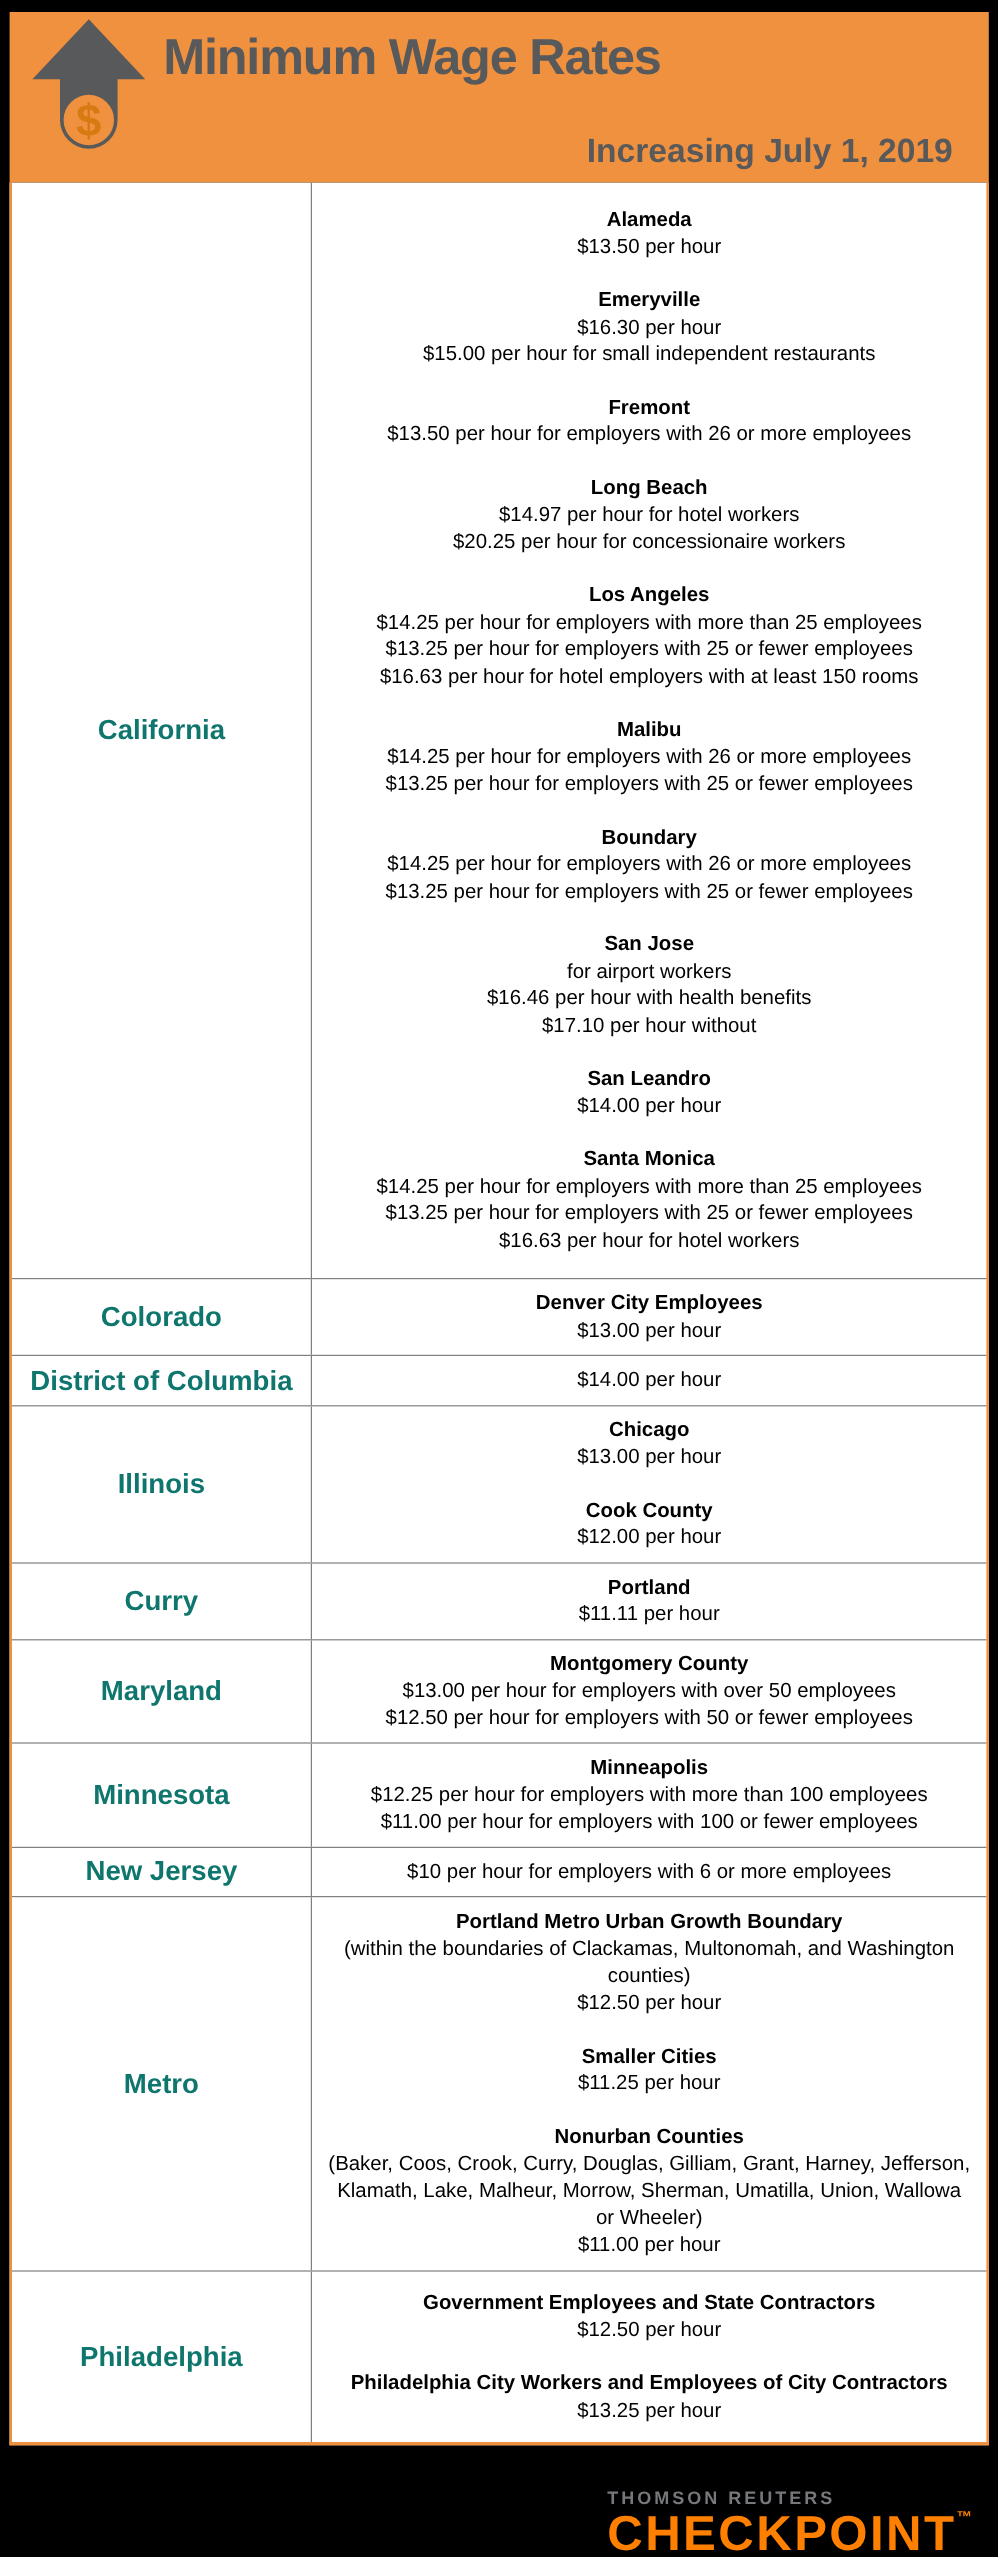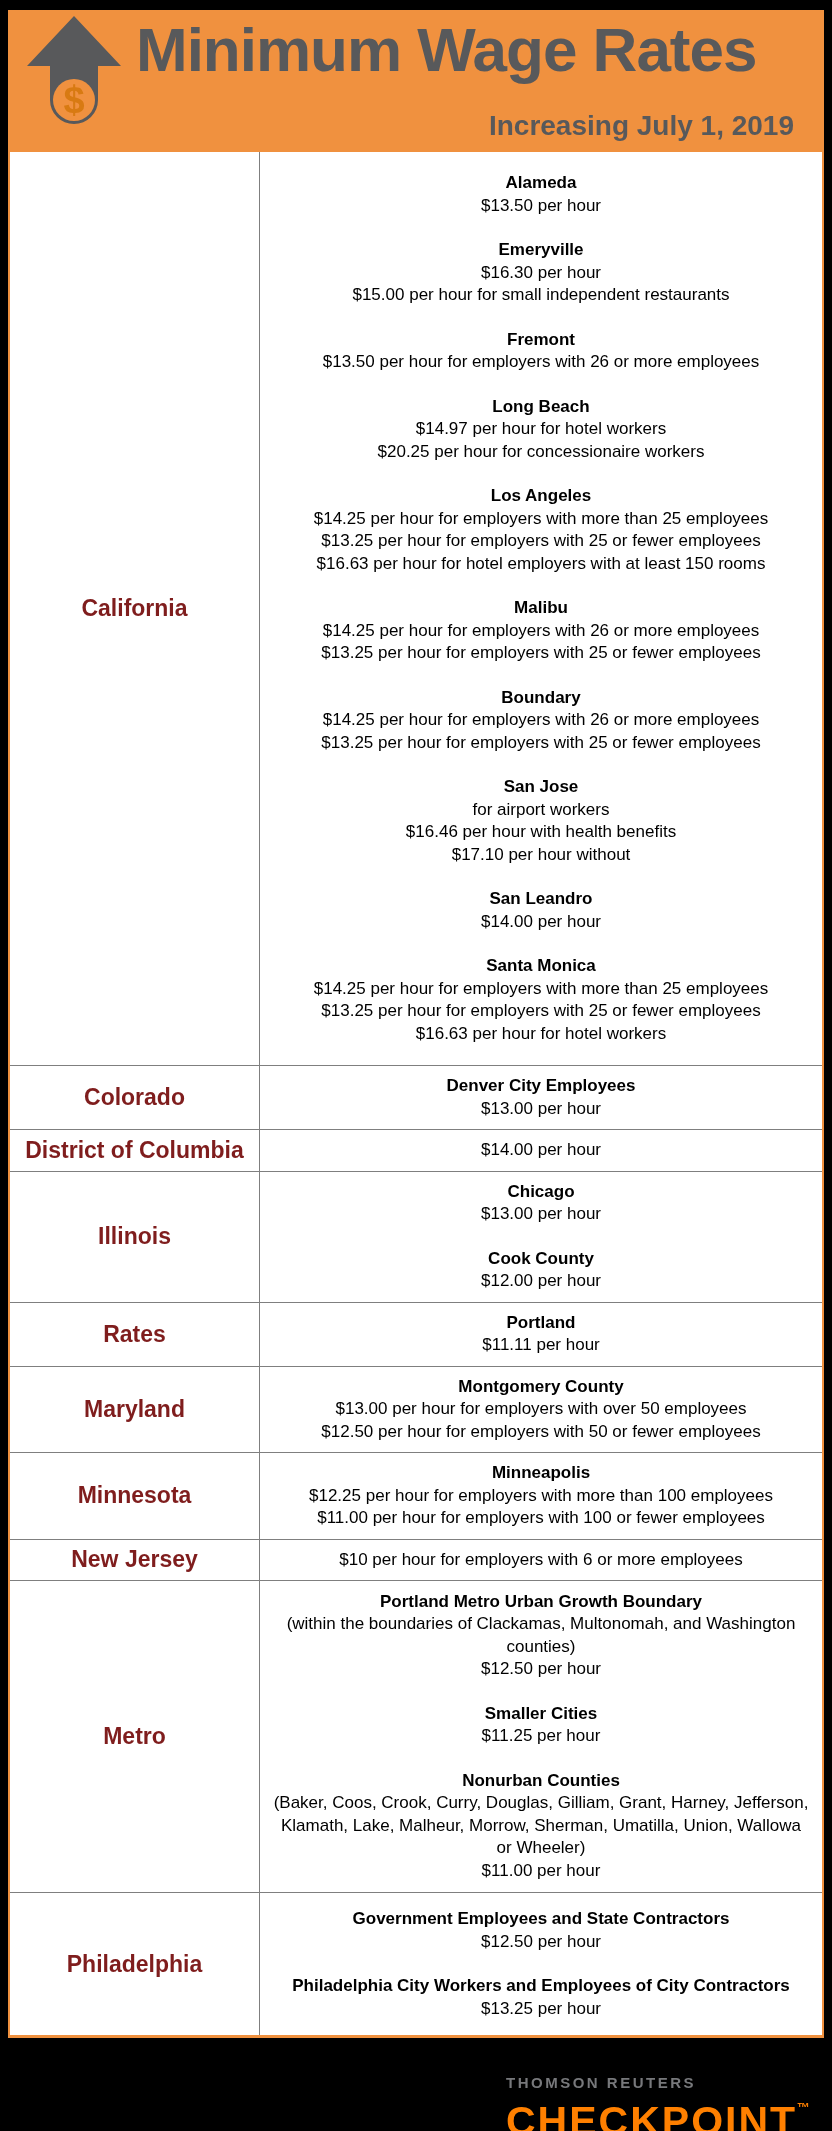--- a/index.html
+++ b/index.html
@@ -11,22 +11,22 @@
     position: relative;
   }
   .frame { padding: 10px 8px 0 8px; }
 
   
   .header {
     height: 142px; background: #F0913F; position: relative;
   }
   .wage-icon { position: absolute; left: 16px; top: 4px; }
   .title {
-    position: absolute; left: 128px; top: 4px;
-    font-size: 62px; font-weight: bold; color: #58595B;
+    position: absolute; left: 128px; top: 14px;
+    font-size: 42px; font-weight: bold; color: #58595B;
     letter-spacing: -1px; white-space: nowrap;
   }
   .subtitle {
     position: absolute; right: 30px; top: 100px;
     font-size: 28px; font-weight: bold; color: #58595B;
     white-space: nowrap;
   }
 
   
   .wage-table {
@@ -35,21 +35,21 @@
     border-right: 2px solid #F0913F;
     border-bottom: 3px solid #F0913F;
   }
   .row { display: flex; }
   .row + .row { border-top: 1px solid #7F7F7F; }
   .state-cell {
     width: 250px; flex: 0 0 250px;
     border-right: 1px solid #7F7F7F;
     display: flex; align-items: center; justify-content: center;
     text-align: center;
-    font-size: 23px; font-weight: bold; color: #7f1d1d;
+    font-size: 23px; font-weight: bold; color: #0f766e;
     padding: 2px 4px;
   }
   .detail-cell {
     flex: 1;
     display: flex; flex-direction: column; justify-content: center;
     text-align: center;
     font-size: 17px; line-height: 22.5px; color: #000;
     padding: 9px 12px;
   }
   .entry + .entry { margin-top: 22px; }
@@ -65,21 +65,21 @@
   .row:nth-child(7)  { min-height: 78px; }
   .row:nth-child(8)  { min-height: 38px; }
   .row:nth-child(9)  { min-height: 312px; }
   .row:nth-child(10) { min-height: 143px; }
 
   
   .footer { height: 138px; background: #000; position: relative; }
   .brand { position: absolute; left: 506px; top: 36px; }
   .brand-top {
     font-size: 15px; font-weight: bold; color: #77787B;
-    letter-spacing: 2.5px; margin-bottom: 10px; white-space: nowrap;
+    letter-spacing: 2.5px; margin-bottom: 0; white-space: nowrap;
   }
   .brand-main {
     font-size: 41px; font-weight: bold; color: #FF8000;
     letter-spacing: 2px; line-height: 1; white-space: nowrap;
   }
   .brand-tm {
     font-size: 13px; font-weight: bold; color: #FF8000;
     vertical-align: top; line-height: 1;
   }
 </style>
@@ -179,21 +179,21 @@
             <div class="entry-name">Chicago</div>
             <div class="entry-line">$13.00 per hour</div>
           </div>
           <div class="entry">
             <div class="entry-name">Cook County</div>
             <div class="entry-line">$12.00 per hour</div>
           </div>
         </div>
       </div>
       <div class="row">
-        <div class="state-cell">Rates</div>
+        <div class="state-cell">Curry</div>
         <div class="detail-cell">
           <div class="entry">
             <div class="entry-name">Portland</div>
             <div class="entry-line">$11.11 per hour</div>
           </div>
         </div>
       </div>
       <div class="row">
         <div class="state-cell">Maryland</div>
         <div class="detail-cell">

